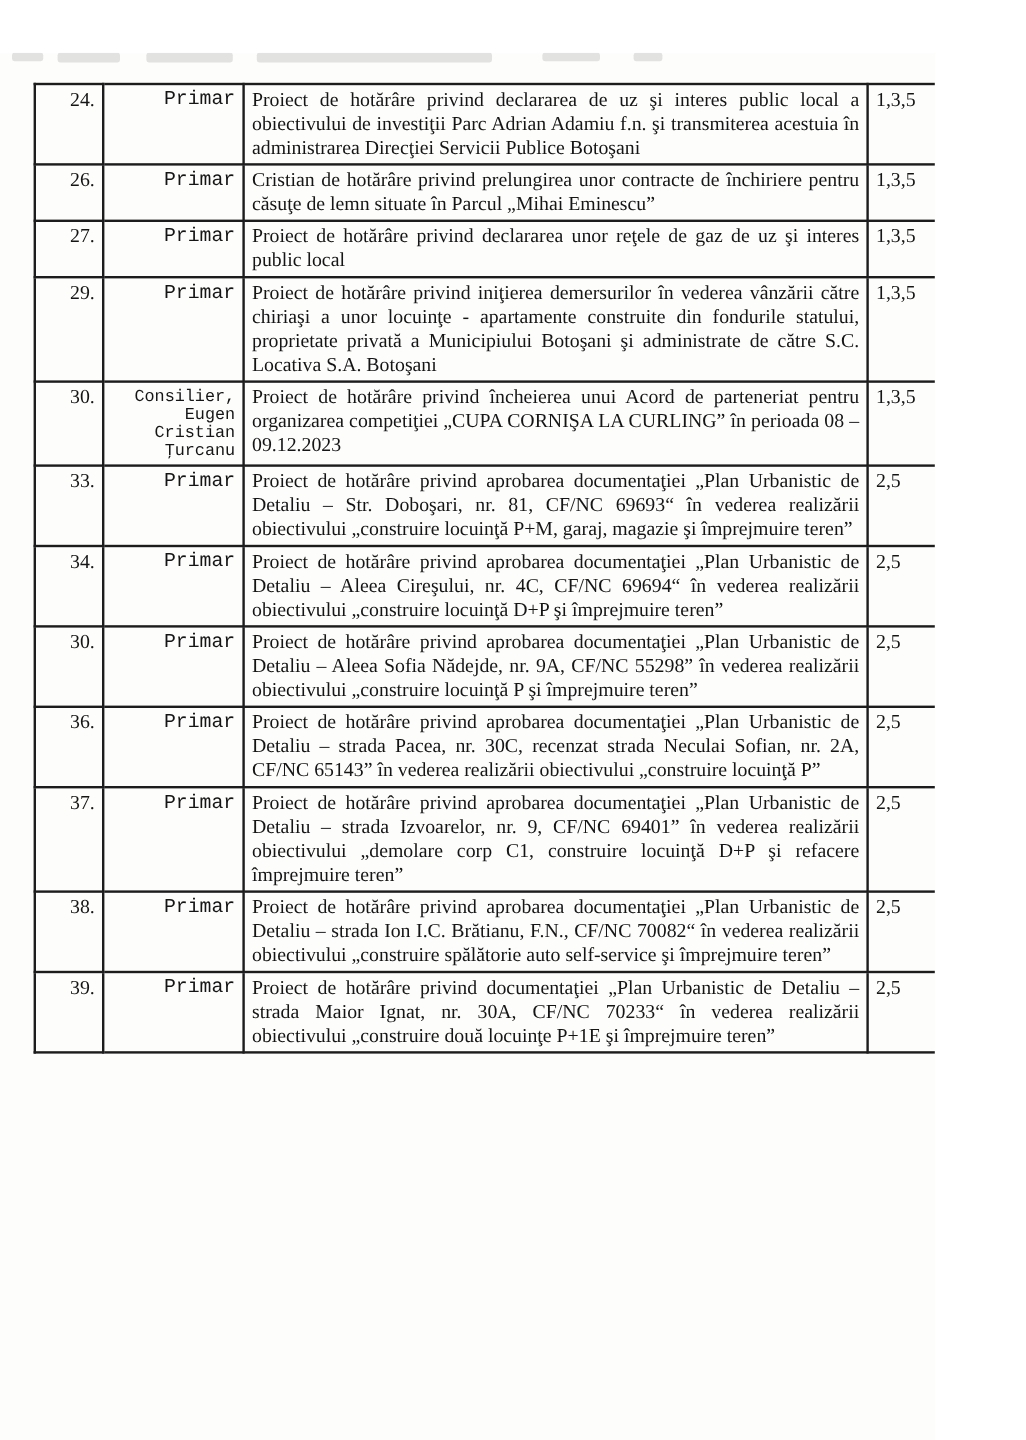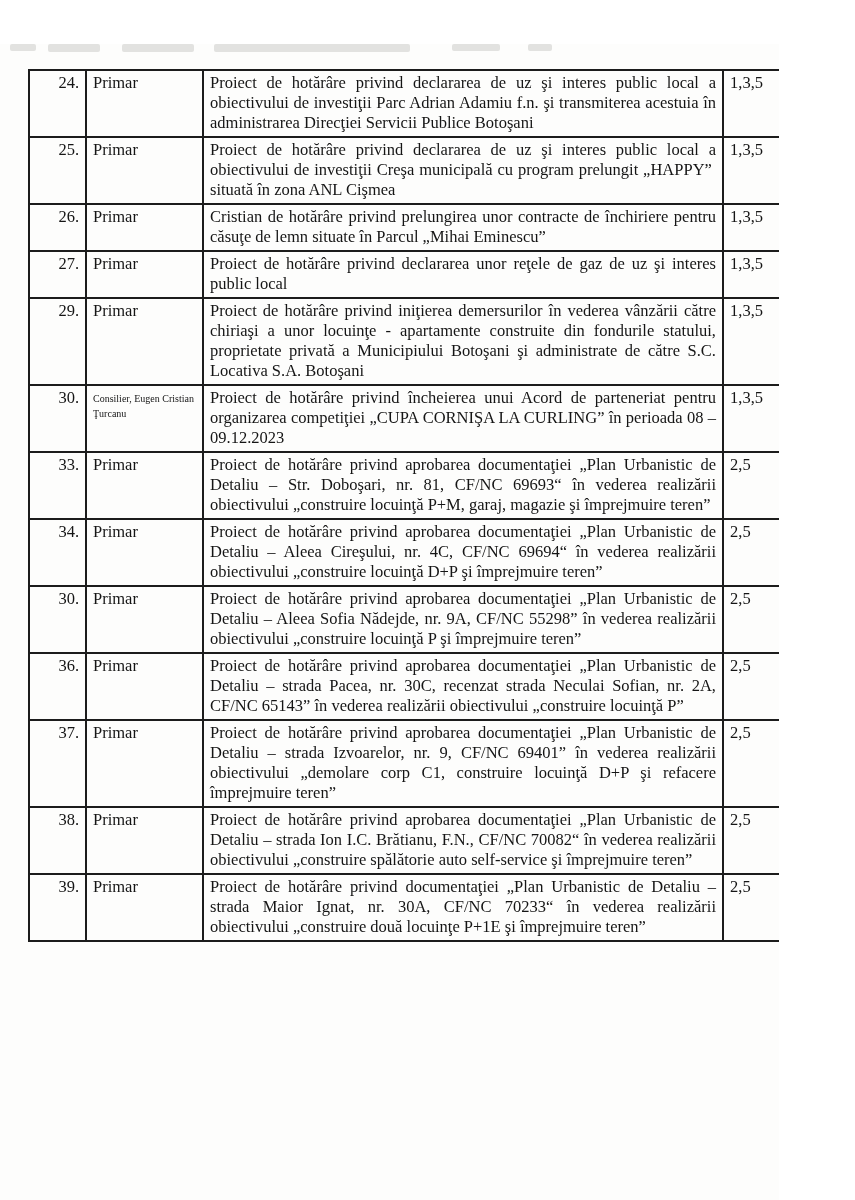--- a/index.html
+++ b/index.html
@@ -43,25 +43,26 @@
     line-height: 20px;
     padding: 2px 6px 3px 6px;
     overflow: hidden;
   }
   td.c-nr {
     text-align: right;
     padding-right: 4px;
     font-size: 17px;
   }
   td.c-init {
-    text-align: left;
+    text-align: right;
     font-size: 17px;
+    font-family: Liberation Mono, monospace;
   }
   td.c-init.small {
-    font-size: 10px;
+    font-size: 14px;
     line-height: 15px;
     padding-top: 5px;
   }
   td.c-title {
     text-align: justify;
     padding-left: 9px;
     padding-right: 7px;
   }
   td.c-com {
     font-size: 17px;
@@ -84,26 +85,20 @@
       <col style="width:57px">
       <col style="width:117px">
       <col style="width:520px">
       <col style="width:97px">
     </colgroup>
     <tbody>
         <tr>
     <td class="c-nr">24.</td>
     <td class="c-init">Primar</td>
     <td class="c-title">Proiect de hotărâre privind declararea de uz şi interes public local a obiectivului de investiţii Parc Adrian Adamiu f.n. şi transmiterea acestuia în administrarea Direcţiei Servicii Publice Botoşani</td>
-    <td class="c-com">1,3,5</td>
-  </tr>
-        <tr>
-    <td class="c-nr">25.</td>
-    <td class="c-init">Primar</td>
-    <td class="c-title">Proiect de hotărâre privind declararea de uz şi interes public local a obiectivului de investiţii Creşa municipală cu program prelungit „HAPPY”&nbsp; situată în zona ANL Cişmea</td>
     <td class="c-com">1,3,5</td>
   </tr>
         <tr>
     <td class="c-nr">26.</td>
     <td class="c-init">Primar</td>
     <td class="c-title">Cristian de hotărâre privind prelungirea unor contracte de închiriere pentru căsuţe de lemn situate în Parcul „Mihai Eminescu”</td>
     <td class="c-com">1,3,5</td>
   </tr>
         <tr>
     <td class="c-nr">27.</td>

